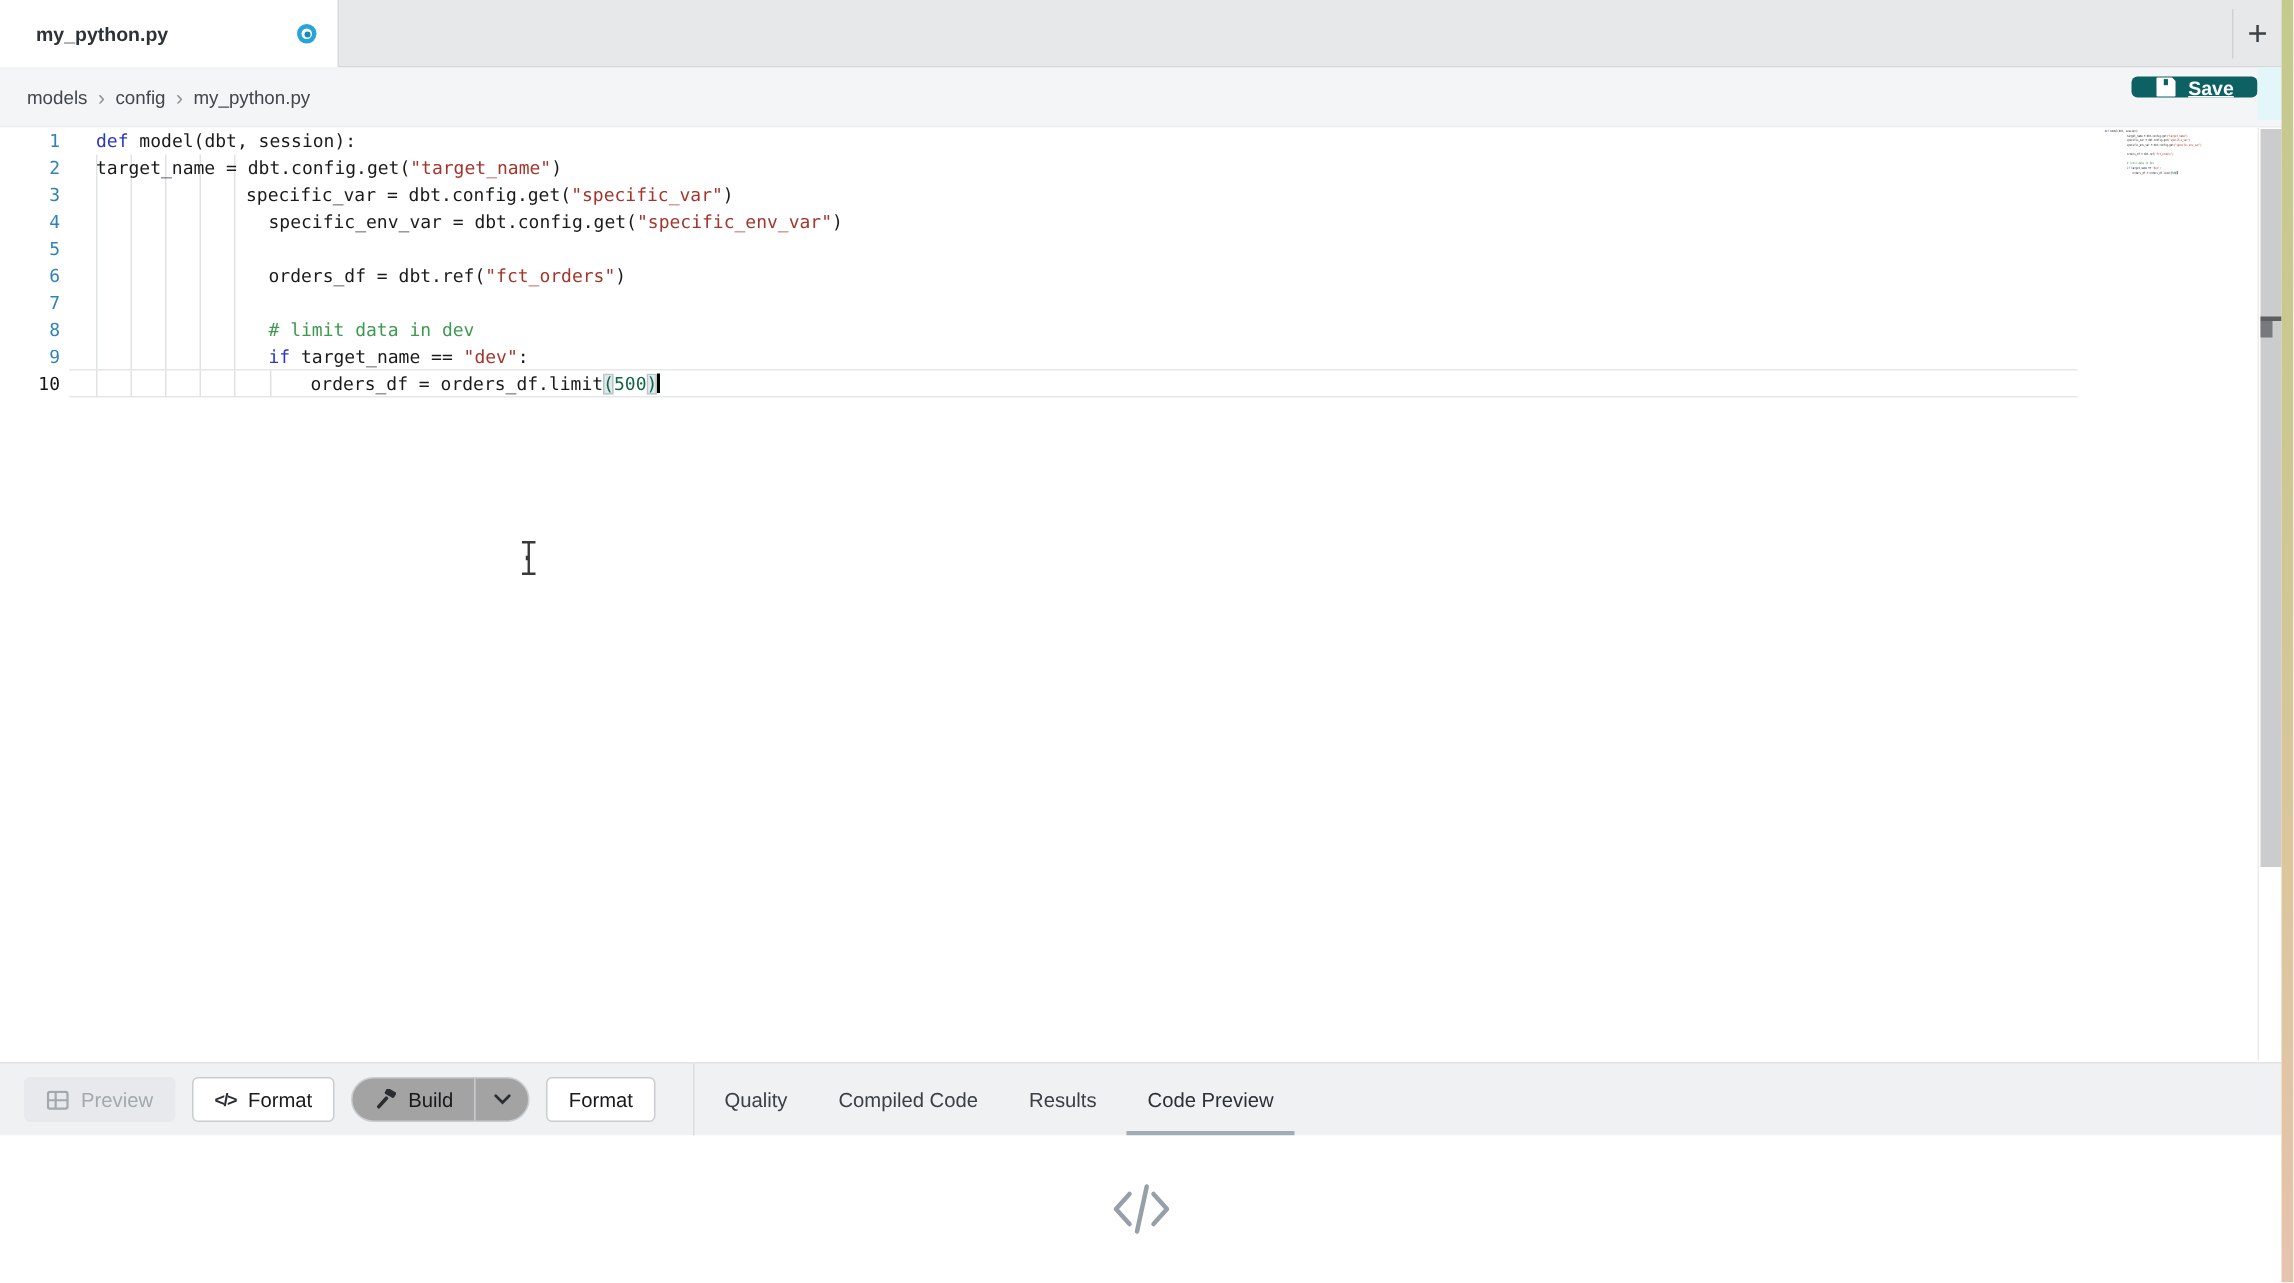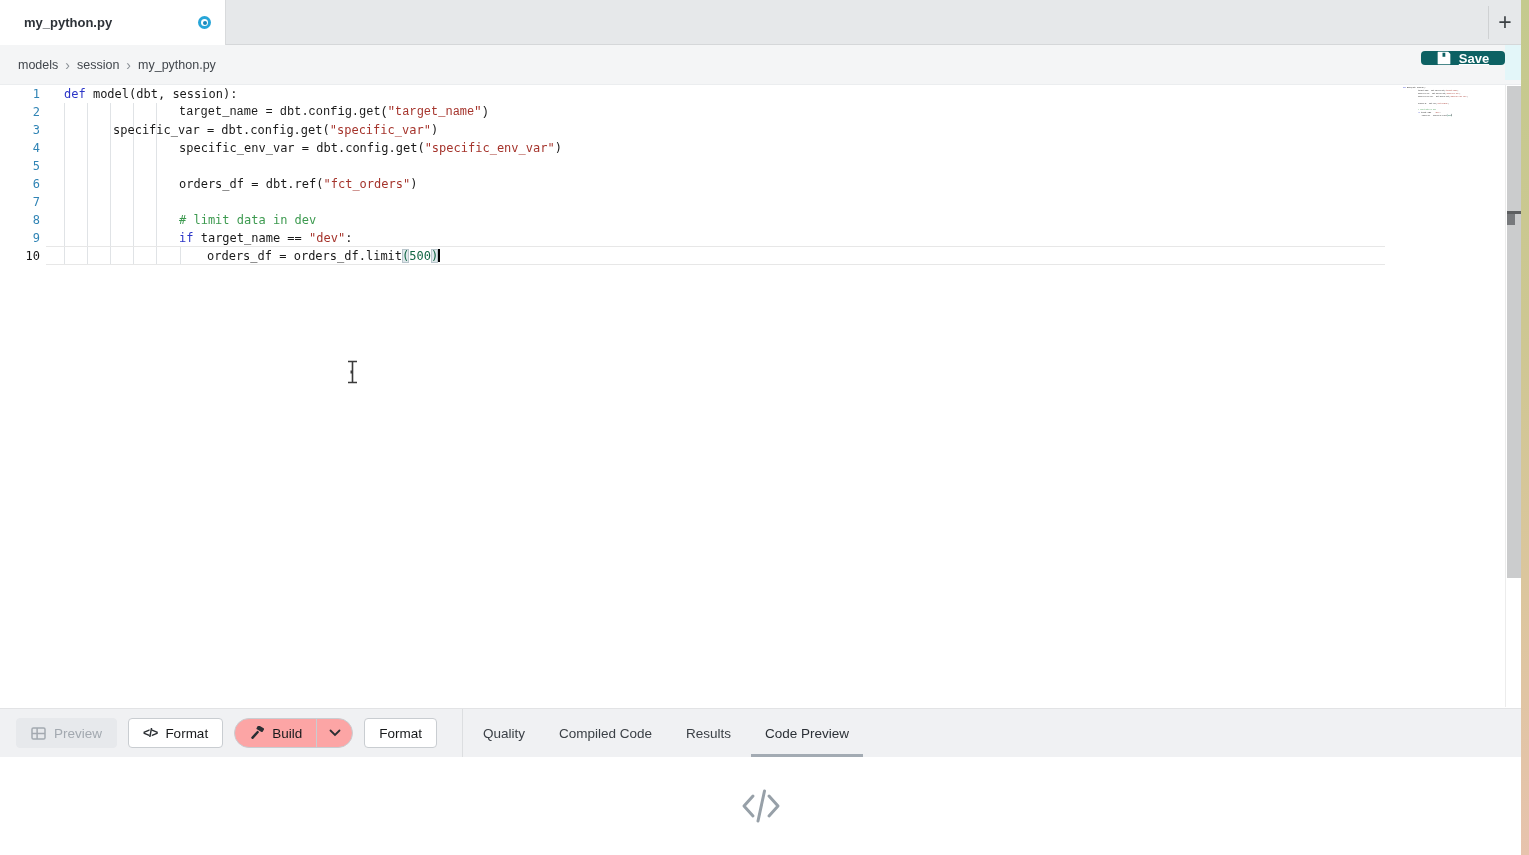--- a/index.html
+++ b/index.html
@@ -72,21 +72,21 @@
   
   .band { position:absolute; left:0; top:708px; width:1521px; height:49px; background:#f0f1f3;
     border-top:1px solid #e2e3e5; display:flex; align-items:center; padding-left:16px; }
   .band-sep { position:absolute; left:462px; top:0; width:1px; height:49px; background:#dcdee0; }
   .btn { height:30px; display:flex; align-items:center; gap:8px; padding:0 14px;
     background:#fff; border:1px solid #c9cdd1; border-radius:4px; font-size:13.5px;
     color:#17191b; font-family:"Liberation Sans",sans-serif; cursor:pointer; }
   .btn + .btn, .split + .btn { margin-left:11px; }
   .btn.disabled { background:#e7e9ec; border-color:#e7e9ec; color:#a3a9b0; cursor:default; }
   .split { display:flex; margin-left:11px; border:1px solid #c9cdd1; border-radius:15px;
-    background:#fca5a5; height:30px;text-align:right; }
+    background:#a3a3a3; height:30px;text-align:right; }
   .split .main { display:flex; align-items:center; gap:8px; padding:0 14px; font-size:13.5px;
     color:#17191b; cursor:pointer; }
   .split .more { display:flex; align-items:center; justify-content:center; width:36px;
     border-left:1px solid #c9cdd1; cursor:pointer; }
   .code-tag { font-size:12px; font-weight:bold; color:#2a2e33; letter-spacing:-1px; }
 
   .panel-tabs { display:flex; align-items:center; gap:34px; margin-left:46px; height:49px; }
   .ptab { font-size:13.5px; color:#3b4046; height:49px; display:flex; align-items:center;
     position:relative; cursor:pointer; }
   .ptab.active { color:#2b3036; }
@@ -110,21 +110,21 @@
       </span>
   </div>
   <div class="new-tab">
     <span>+</span>
   </div>
 </div>
 
 <div class="crumb-bar">
   <span>models</span>
   <span class="crumb-sep">›</span>
-  <span>session</span>
+  <span>config</span>
   <span class="crumb-sep">›</span>
   <span>my_python.py</span>
 </div>
 
 <button class="save-btn">
   <svg width="14" height="14" viewBox="0 0 16 16">
     <path fill="#fff" d="M1.5 1.5h10.8l2.2 2.2v10.8H1.5z" stroke="#fff" stroke-width="1.5" stroke-linejoin="round"></path>
     <rect x="6.3" y="2" width="3.2" height="4.6" fill="#0d6163"></rect>
   </svg>
   <span>Save</span>
@@ -140,25 +140,25 @@
     <span class="guide" style="left:156px; top:18px; height:162px;"></span>
     <span class="guide" style="left:180px; top:162px; height:18px;"></span>
   </div>
   <div id="code-lines">
       <div class="cl">
         <span class="ln">1</span>
         <span class="cd" style="padding-left: 0px;"><span class="tok-keyword">def</span><span class="tok-plain"> model(dbt, session):</span></span>
       </div>
       <div class="cl">
         <span class="ln">2</span>
-        <span class="cd" style="padding-left: 115px; font-family: Liberation Mono, monospace;"><span class="tok-plain">target_name = dbt.config.get(</span><span class="tok-string">"target_name"</span><span class="tok-plain">)</span></span>
+        <span class="cd" style=""><span class="tok-plain">target_name = dbt.config.get(</span><span class="tok-string">"target_name"</span><span class="tok-plain">)</span></span>
       </div>
       <div class="cl">
         <span class="ln">3</span>
-        <span class="cd" style="padding-left: 49px;"><span class="tok-plain">specific_var = dbt.config.get(</span><span class="tok-string">"specific_var"</span><span class="tok-plain">)</span></span>
+        <span class="cd" style="padding-left: 100px;"><span class="tok-plain">specific_var = dbt.config.get(</span><span class="tok-string">"specific_var"</span><span class="tok-plain">)</span></span>
       </div>
       <div class="cl">
         <span class="ln">4</span>
         <span class="cd" style="padding-left: 115px;"><span class="tok-plain">specific_env_var = dbt.config.get(</span><span class="tok-string">"specific_env_var"</span><span class="tok-plain">)</span></span>
       </div>
       <div class="cl">
         <span class="ln">5</span>
         <span class="cd" style="padding-left: 0px;"></span>
       </div>
       <div class="cl">

